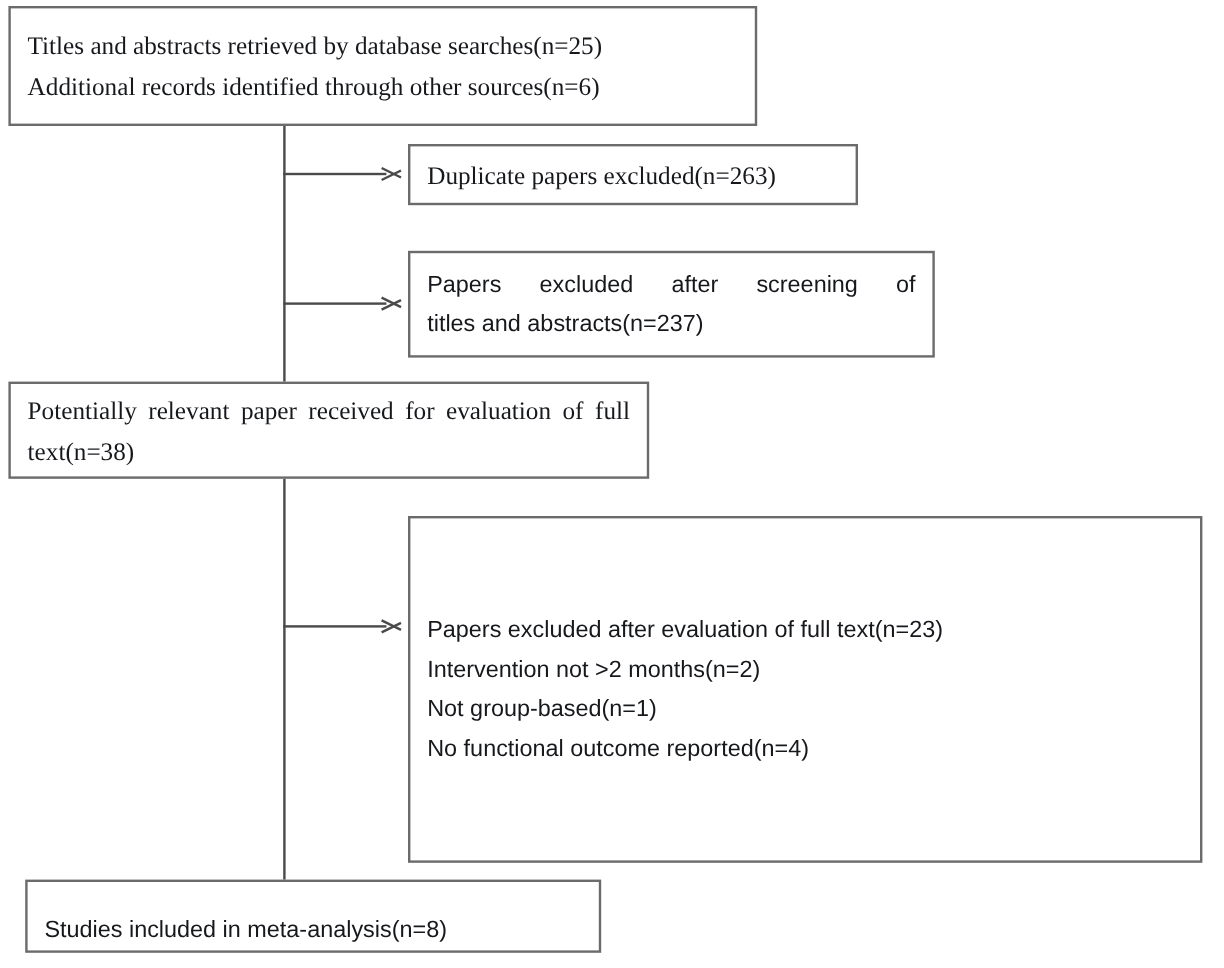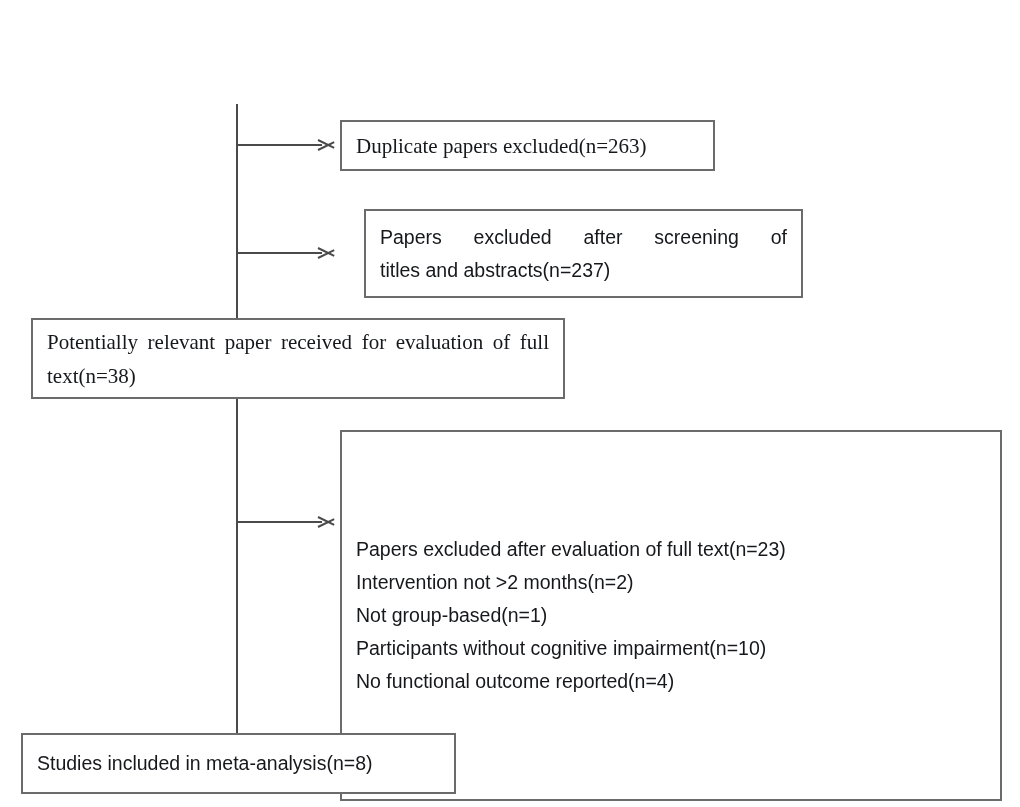--- a/index.html
+++ b/index.html
@@ -47,41 +47,40 @@
     color: #16181c;
   }
   .pad {
     padding: 0 14px;
   }
   
   .justified {
     text-align: justify;
     text-align-last: left;
     white-space: normal;
-    margin-left: 24px;
   }
   .justified .stretch {
     display: block;
     text-align: justify;
     text-align-last: justify;
     white-space: normal;
   }
   .justified .tail {
     display: block;
     text-align: right;
     white-space: nowrap;
   }
 
   
   #node-retrieved   { left: 7px;   top: 5px;   width: 624px; height: 100px; }
   #node-duplicates  { left: 340px; top: 120px; width: 375px; height: 51px;  }
   #node-screening   { left: 340px; top: 209px; width: 439px; height: 89px;  }
   #node-relevant    { left: 7px;   top: 318px; width: 534px; height: 81px;  }
-  #node-fulltext    { left: 340px; top: 430px; width: 662px; height: 371px; }
-  #node-included    { left: 21px;  top: 733px; width: 435px; height: 61px;  }
+  #node-fulltext    { left: 340px; top: 430px; width: 662px; height: 289px; }
+  #node-included    { left: 21px;  top: 733px; width: 480px; height: 61px; justify-content: flex-end;  }
 
   
   .conn {
     position: absolute;
     background: #4a4a4a;
   }
   .vline { width: 2px; }
   .hline { height: 2px; }
 
   
@@ -132,40 +131,43 @@
 
   <div class="conn hline" id="branch-1"></div>
   <div class="arrowhead" id="arrow-1"></div>
 
   <div class="conn hline" id="branch-2"></div>
   <div class="arrowhead" id="arrow-2"></div>
 
   <div class="conn hline" id="branch-3"></div>
   <div class="arrowhead" id="arrow-3"></div>
 
+  <div class="node serif pad" id="node-retrieved">
+    <span class="line">Titles and abstracts retrieved by database searches(n=25)</span>
+    <span class="line">Additional records identified through other sources(n=6)</span>
+  </div>
 
   <div class="node serif pad" id="node-duplicates">
     <span class="line">Duplicate papers excluded(n=263)</span>
   </div>
 
   <div class="node sans pad justified" id="node-screening">
     <span class="stretch">Papers excluded after screening of</span>
     <span class="tail">titles and abstracts(n=237)</span>
   </div>
 
   <div class="node serif pad justified" id="node-relevant">
     <span class="stretch">Potentially relevant paper received for evaluation of full</span>
     <span class="tail">text(n=38)</span>
   </div>
 
   <div class="node sans pad" id="node-fulltext">
     <span class="line">Papers excluded after evaluation of full text(n=23)</span>
     <span class="line">Intervention not &gt;2 months(n=2)</span>
     <span class="line">Not group-based(n=1)</span>
-    <span class="line">Participants without cognitive impairment(n=10)</span>
     <span class="line">No functional outcome reported(n=4)</span>
   </div>
 
   <div class="node sans pad" id="node-included">
     <span class="line">Studies included in meta-analysis(n=8)</span>
   </div>
 
 </div>
 
 </body></html>

